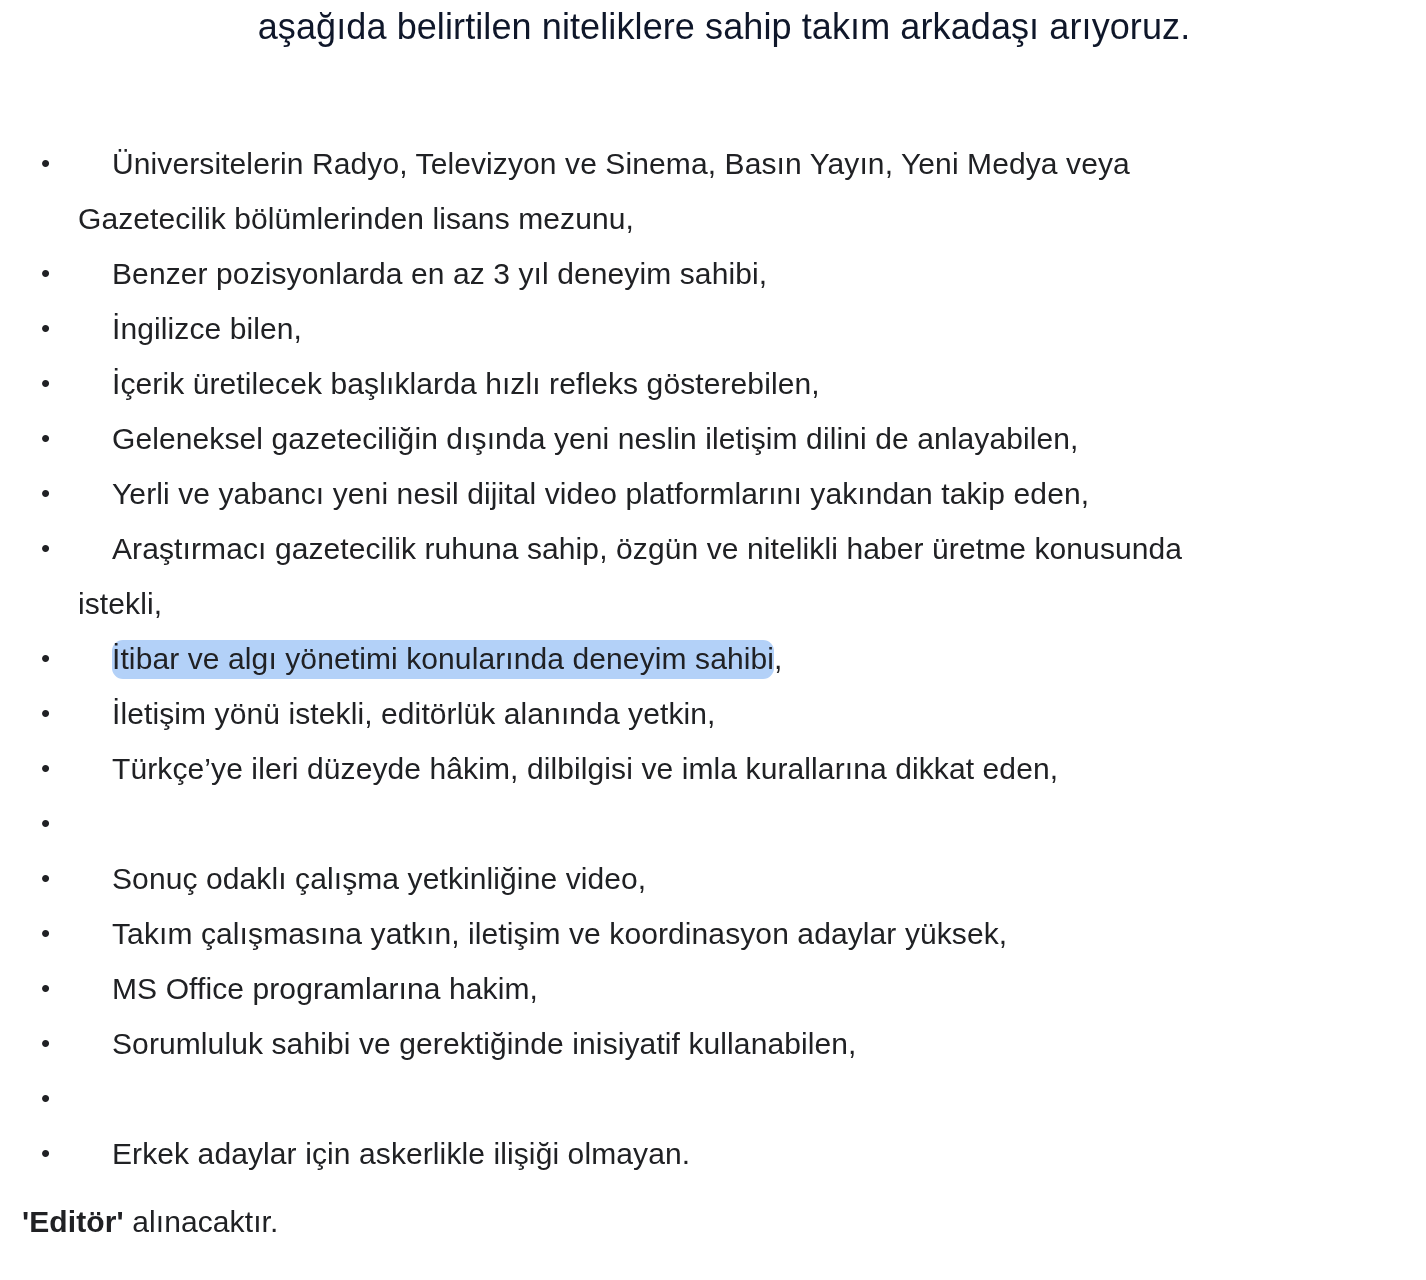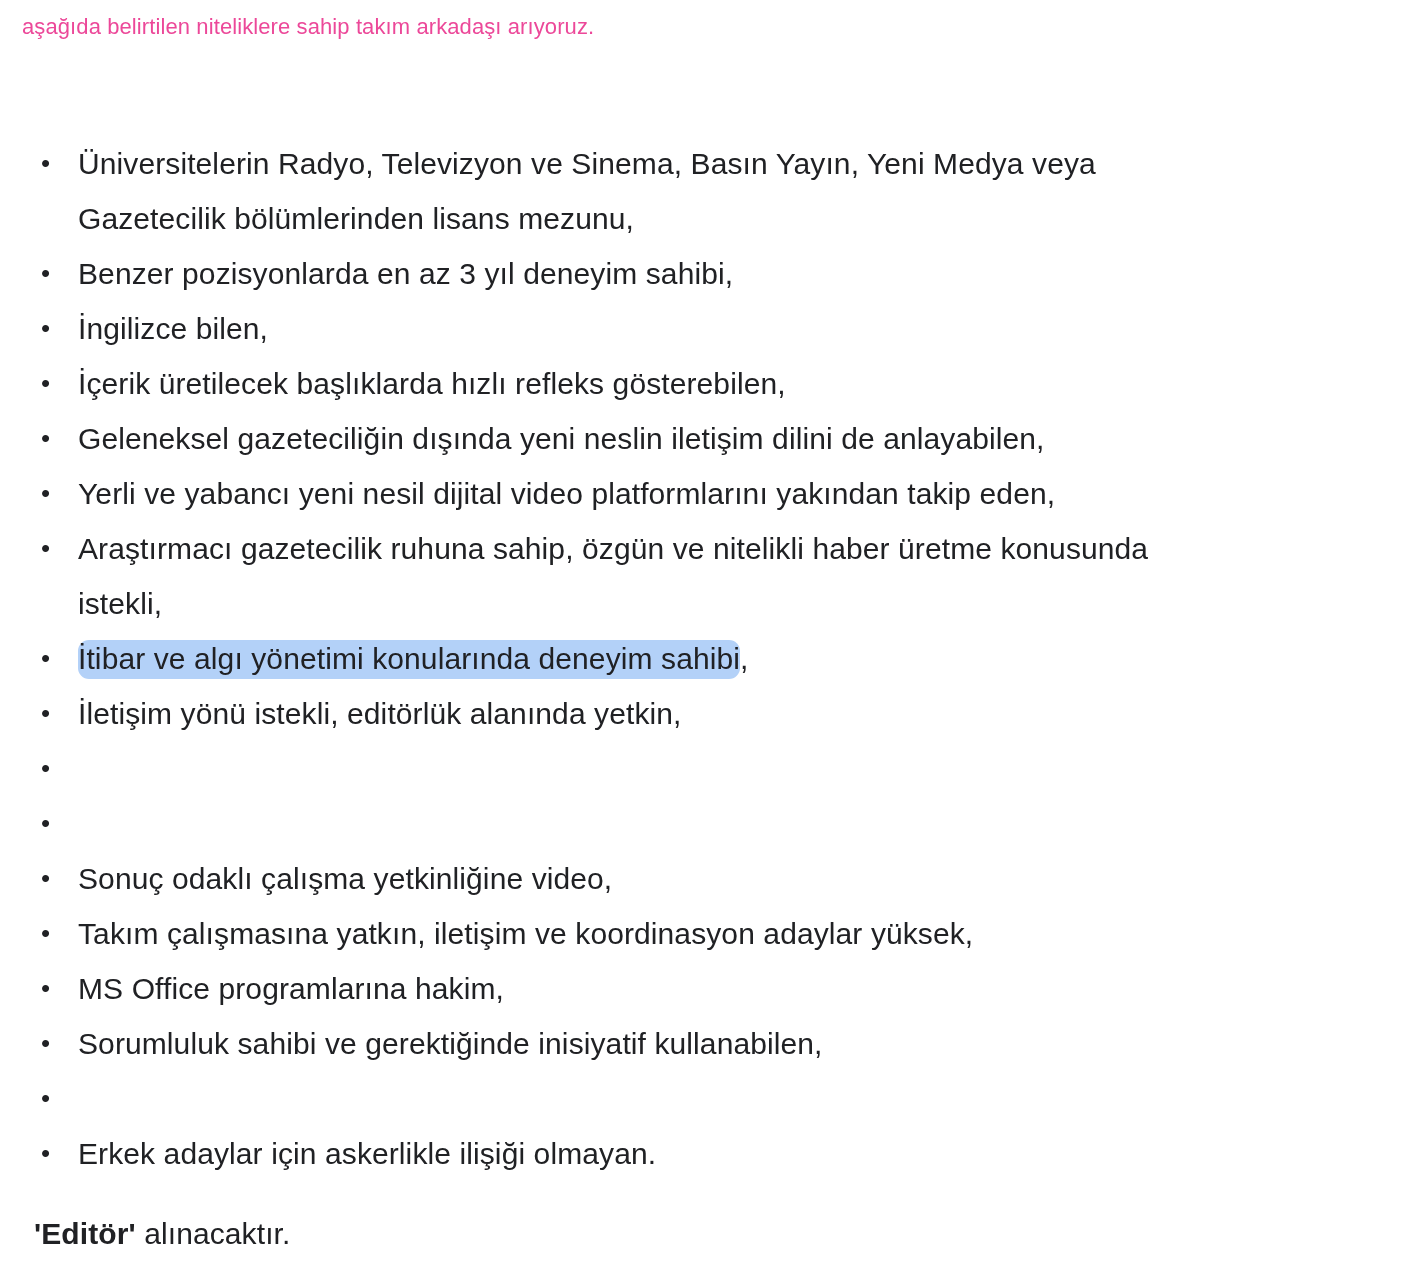--- a/index.html
+++ b/index.html
@@ -27,26 +27,27 @@
   .doc {
     position: absolute;
     left: 0;
     top: 0;
     width: 1426px;
     padding: 0;
   }
 
   
   .intro {
-    font-size: 22px;
+    font-size: 36px;
     line-height: 38px;
-    color: #ec4899;
+    color: #0f172a;
     margin: 0;
     padding: 8px 0 0 22px;
     letter-spacing: 0.1px;
+    text-align: center;
   }
 
   
   .req-list {
     list-style: none;
     margin: 0;
     padding: 0;
     position: relative;
     top: 90px;
   }
@@ -69,20 +70,21 @@
     top: 0;
     width: 14px;
     line-height: 55px;
     font-size: 26px;
     color: #202124;
     text-align: left;
   }
 
   .req-item .txt {
     display: inline;
+    margin-left: 34px;
   }
 
   
   .req-item.wrap {
     min-height: 110px;
   }
 
   
   .hl {
     background-color: #b3d1f8;
@@ -92,21 +94,21 @@
     -webkit-box-decoration-break: clone;
   }
 
   
   .closing {
     position: relative;
     top: 112px;
     font-size: 30px;
     line-height: 38px;
     color: #202124;
-    margin: 12px;
+    margin: 0;
     padding-left: 22px;
     letter-spacing: 0.1px;
   }
 
   .closing .strong {
     font-weight: 700;
   }
 </style>
 </head>
 <body>
@@ -119,21 +121,21 @@
     <ul class="req-list">
         <li class="req-item wrap"><span class="bullet">•</span><span class="txt">Üniversitelerin Radyo, Televizyon ve Sinema, Basın Yayın, Yeni Medya veya Gazetecilik bölümlerinden lisans mezunu,</span></li>
         <li class="req-item"><span class="bullet">•</span><span class="txt">Benzer pozisyonlarda en az 3 yıl deneyim sahibi,</span></li>
         <li class="req-item"><span class="bullet">•</span><span class="txt">İngilizce bilen,</span></li>
         <li class="req-item"><span class="bullet">•</span><span class="txt">İçerik üretilecek başlıklarda hızlı refleks gösterebilen,</span></li>
         <li class="req-item"><span class="bullet">•</span><span class="txt">Geleneksel gazeteciliğin dışında yeni neslin iletişim dilini de anlayabilen,</span></li>
         <li class="req-item"><span class="bullet">•</span><span class="txt">Yerli ve yabancı yeni nesil dijital video platformlarını yakından takip eden,</span></li>
         <li class="req-item wrap"><span class="bullet">•</span><span class="txt">Araştırmacı gazetecilik ruhuna sahip, özgün ve nitelikli haber üretme konusunda istekli,</span></li>
         <li class="req-item"><span class="bullet">•</span><span class="txt"><span class="hl">İtibar ve algı yönetimi konularında deneyim sahibi</span><span>,</span></span></li>
         <li class="req-item"><span class="bullet">•</span><span class="txt">İletişim yönü istekli, editörlük alanında yetkin,</span></li>
-        <li class="req-item"><span class="bullet">•</span></li>
+        <li class="req-item"><span class="bullet">•</span><span class="txt">Türkçe’ye ileri düzeyde hâkim, dilbilgisi ve imla kurallarına dikkat eden,</span></li>
         <li class="req-item"><span class="bullet">•</span></li>
         <li class="req-item"><span class="bullet">•</span><span class="txt">Sonuç odaklı çalışma yetkinliğine video,</span></li>
         <li class="req-item"><span class="bullet">•</span><span class="txt">Takım çalışmasına yatkın, iletişim ve koordinasyon adaylar yüksek,</span></li>
         <li class="req-item"><span class="bullet">•</span><span class="txt">MS Office programlarına hakim,</span></li>
         <li class="req-item"><span class="bullet">•</span><span class="txt">Sorumluluk sahibi ve gerektiğinde inisiyatif kullanabilen,</span></li>
         <li class="req-item"><span class="bullet">•</span></li>
         <li class="req-item"><span class="bullet">•</span><span class="txt">Erkek adaylar için askerlikle ilişiği olmayan.</span></li>
       </ul>
 
     <p class="closing">

